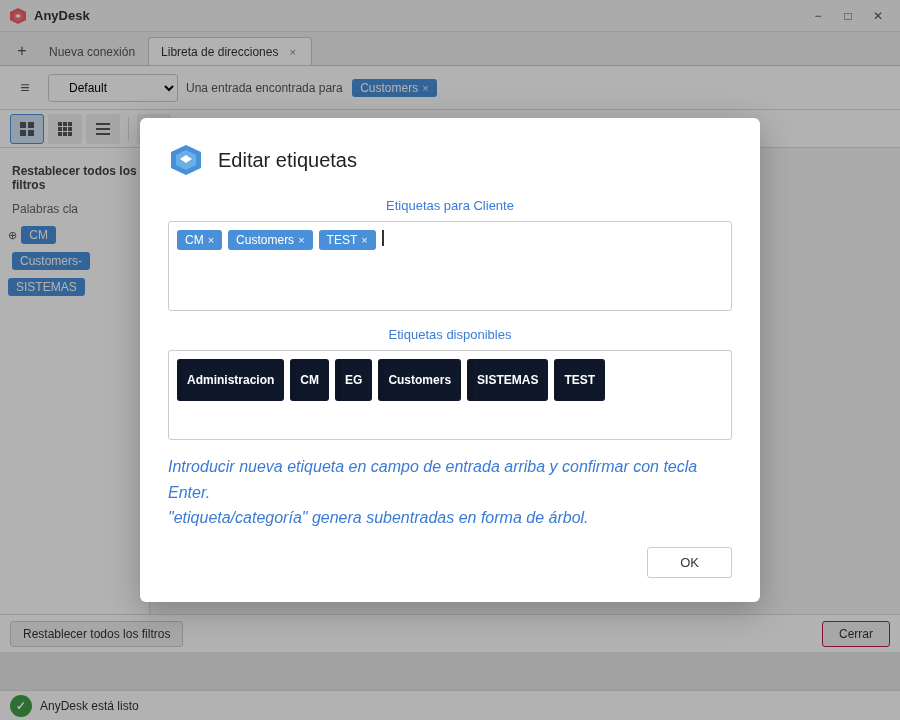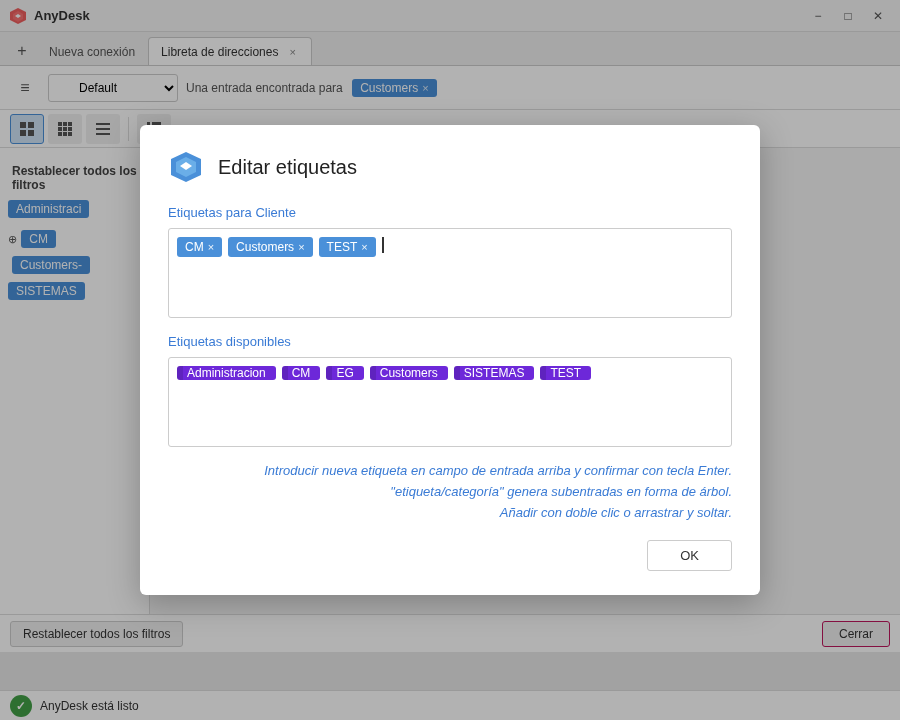--- a/index.html
+++ b/index.html
@@ -120,21 +120,21 @@
       display: flex;
       align-items: center;
       justify-content: center;
       cursor: pointer;
       border-radius: 3px;
       font-size: 16px;
       color: #555;
     }
     .dropdown-select {
       height: 28px;
-      padding: 0 26px;
+      padding: 0 16px;
       border: 1px solid #ccc;
       border-radius: 3px;
       background: white;
       font-size: 12px;
       min-width: 130px;
       cursor: pointer;
     }
     .search-label {
       font-size: 12px;
       color: #555;
@@ -291,20 +291,21 @@
     .modal-title {
       font-size: 20px;
       font-weight: 400;
       color: #222;
     }
     .modal-section-label {
       font-size: 13px;
       color: #3a7bd5;
       margin-bottom: 8px;
       font-weight: 400;
+      text-align: center;
     }
     .tags-input-area {
       border: 1px solid #ccc;
       border-radius: 3px;
       min-height: 90px;
       padding: 8px;
       display: flex;
       flex-wrap: wrap;
       gap: 6px;
       align-items: flex-start;
@@ -348,45 +349,45 @@
       display: flex;
       flex-wrap: wrap;
       gap: 6px;
       align-items: flex-start;
       align-content: flex-start;
       margin-bottom: 14px;
     }
     .available-tag {
       display: inline-flex;
       align-items: center;
-      padding: 0 10px;
+      padding: 14px 10px;
       border-radius: 3px;
       font-size: 12px;
       color: white;
-      background: #6d28d9;
+      background: #0f172a;
       cursor: pointer;
       position: relative;
+      font-weight: bold;
     }
     .available-tag::before {
       content: '';
       position: absolute;
       left: 0;
       top: 0;
       bottom: 0;
       width: 6px;
       background: rgba(0,0,0,0.12);
       border-radius: 3px 0 0 3px;
     }
     .modal-hint {
-      font-size: 13px;
+      font-size: 16px;
       color: #3a7bd5;
       font-style: italic;
       line-height: 1.6;
       margin-bottom: 16px;
-      text-align: right;
     }
     .modal-footer {
       display: flex;
       justify-content: flex-end;
     }
     .ok-btn {
       padding: 7px 32px;
       background: white;
       border: 1px solid #ccc;
       border-radius: 3px;
@@ -479,23 +480,21 @@
       <rect x="6" y="6" width="9" height="3" fill="currentColor"></rect>
       <rect x="6" y="11" width="9" height="3" fill="currentColor"></rect>
     </svg>
   </button>
 </div>
 
 <div style="display:flex; height: calc(720px - 32px - 34px - 44px - 38px - 78px); background: #f5f5f5; position:relative;">
 
   <div class="sidebar">
     <div class="sidebar-section-title" style="font-size:12px; text-transform:none; font-weight:600; color:#444; padding:8px 12px 4px;">Restablecer todos los filtros</div>
-    <div style="padding: 4px 8px;">
-      <div class="sidebar-tag blue" style="margin-bottom:4px; display:inline-block;">Administraci</div>
-    </div>
+    <div class="keywords-section">Palabras cla</div>
     <div style="padding: 4px 8px; display:flex; align-items:center; gap:4px;">
       <span style="font-size:11px; color:#555;">⊕</span>
       <div class="sidebar-tag blue" style="display:inline-block;">CM</div>
     </div>
     <div style="padding: 4px 8px 4px 12px;">
       <div class="sidebar-tag blue" style="display:inline-block;">Customers-</div>
     </div>
     <div style="padding: 4px 8px;">
       <div class="sidebar-tag blue" style="display:inline-block;">SISTEMAS</div>
     </div>
@@ -556,20 +555,19 @@
       <div class="available-tag">CM</div>
       <div class="available-tag">EG</div>
       <div class="available-tag">Customers</div>
       <div class="available-tag">SISTEMAS</div>
       <div class="available-tag">TEST</div>
     </div>
 
     <div class="modal-hint">
       <div>Introducir nueva etiqueta en campo de entrada arriba y confirmar con tecla Enter.</div>
       <div>"etiqueta/categoría" genera subentradas en forma de árbol.</div>
-      <div>Añadir con doble clic o arrastrar y soltar.</div>
     </div>
 
     <div class="modal-footer">
       <button class="ok-btn">OK</button>
     </div>
   </div>
 </div>
 
 </body></html>

